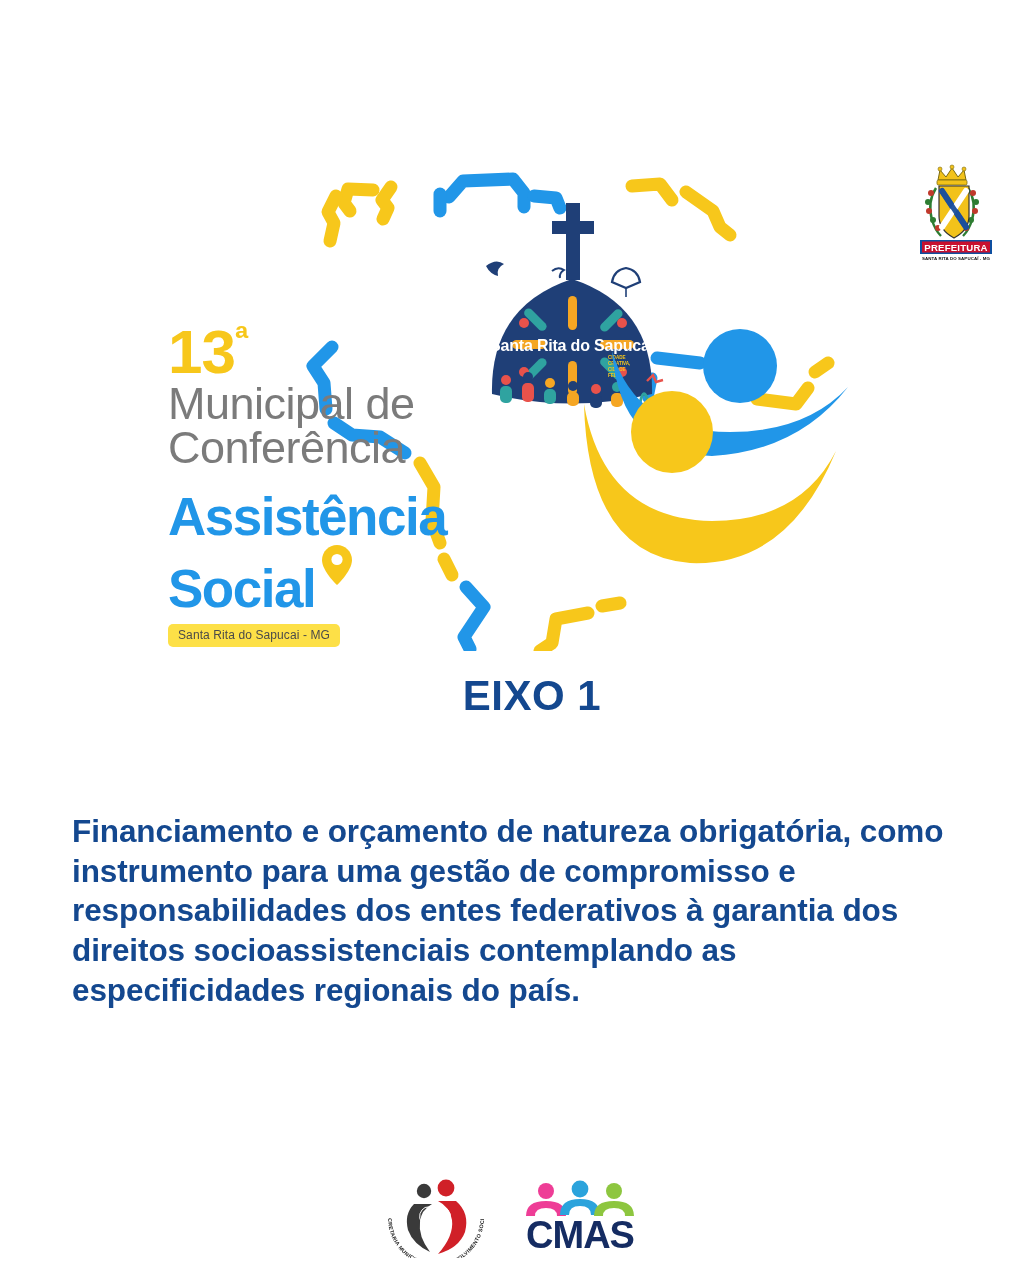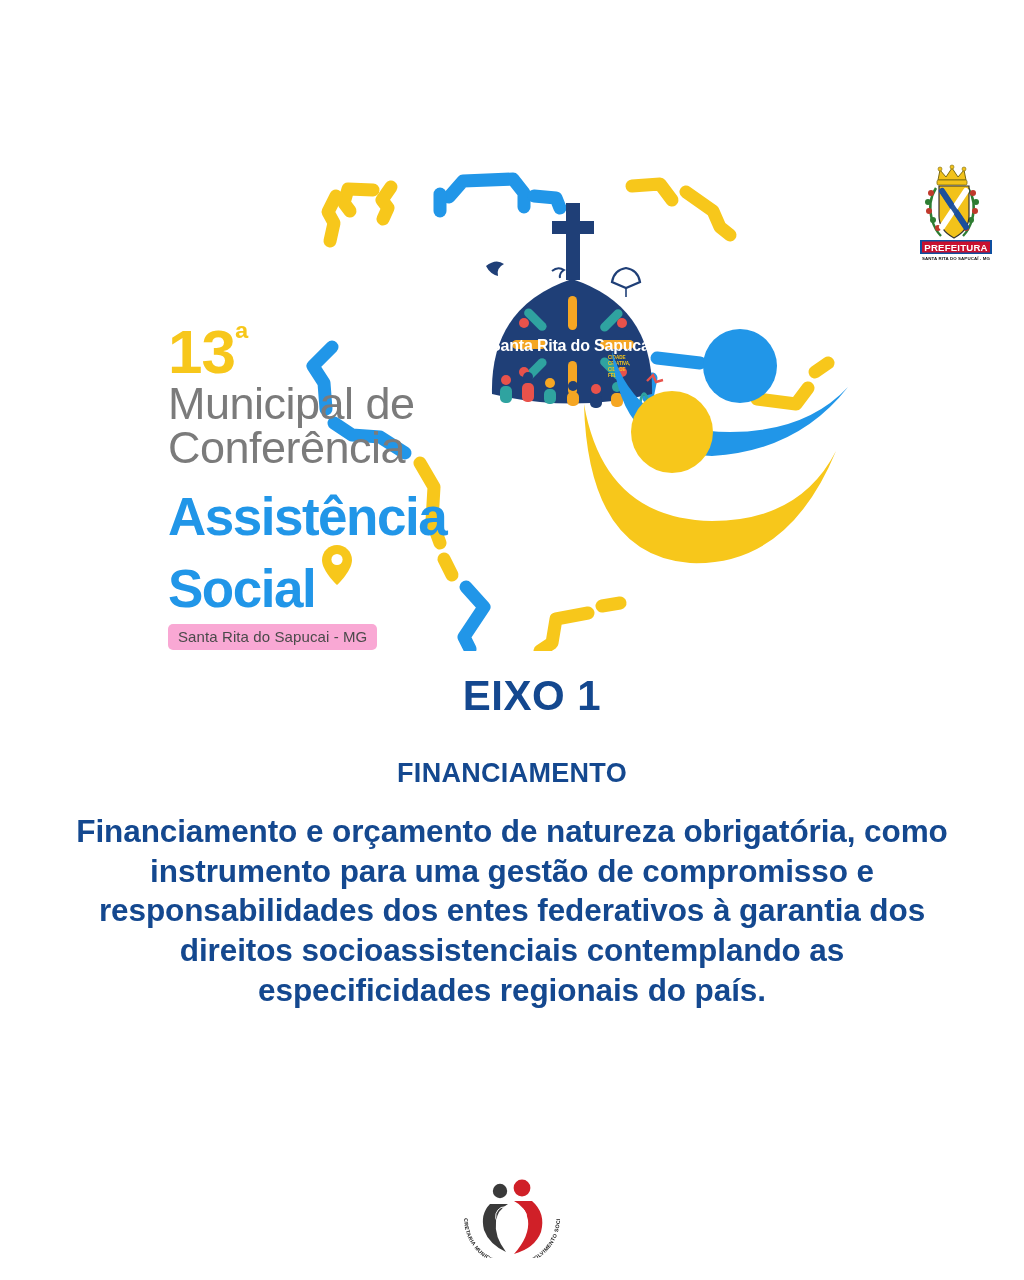--- a/index.html
+++ b/index.html
@@ -44,42 +44,41 @@
     line-height:0.99; letter-spacing:-0.5px;
   }
   .l-assist{
     font-size:53px; color:#2196E8; font-weight:700;
     line-height:0.98; letter-spacing:-1.5px;margin-top:20px;
   }
   .l-social-row{ display:flex; align-items:flex-start; }
   .pin{ margin-left:6px; margin-bottom:10px; }
   .l-city{
     display:inline-block; margin-top:9px;
-    background:#f9a8d4; color:#4a4a4a;
-    font-size:15px; padding:4px 10px 5px 10px;
+    background:#fde047; color:#4a4a4a;
+    font-size:12px; padding:4px 10px 5px 10px;
     border-radius:5px; letter-spacing:0.1px;
   }
 
   
   #eixo{
     position:absolute; left:16px; top:672px; width:1024px;
     text-align:center;
     font-size:42px; font-weight:700; color:#14488F;
     letter-spacing:0.5px;
     padding-left:8px;
   }
   #subtitle{
     position:absolute; left:0; top:758px; width:1024px;
     text-align:center;
     font-size:27px; font-weight:700; color:#14488F;
     letter-spacing:0.3px;
   }
   #paragraph{
     position:absolute; left:72px; top:812px; width:880px;
-    text-align:center;
     font-size:31.5px; font-weight:700; color:#14488F;
     line-height:1.26; letter-spacing:-0.1px;
   }
 
   
   #footer{
     position:absolute; left:0; top:1168px;
     width:1024px; height:96px;
     display:flex; justify-content:center; align-items:center; gap:24px;
   }
@@ -239,21 +238,20 @@
         <svg width="32" height="44" viewBox="0 0 32 44" xmlns="http://www.w3.org/2000/svg">
           <path d="M16 2 C7.7 2 1 8.7 1 17 C1 28 16 42 16 42 C16 42 31 28 31 17 C31 8.7 24.3 2 16 2 Z" fill="#F7C71B"></path>
           <circle cx="16" cy="16.5" r="5.6" fill="#ffffff"></circle>
         </svg>
       </span>
     </div>
     <div class="l-city">Santa Rita do Sapucai - MG</div>
   </div>
 
   <div id="eixo">EIXO 1</div>
-  <div id="subtitle">FINANCIAMENTO</div>
   <div id="paragraph">Financiamento e orçamento de natureza obrigatória, como instrumento para uma gestão de compromisso e responsabilidades dos entes federativos à garantia dos direitos socioassistenciais contemplando as especificidades regionais do país.</div>
 
   <div id="footer">
 
     <div id="smds-logo">
       <svg viewBox="0 0 112 84" xmlns="http://www.w3.org/2000/svg">
         <defs>
           <path id="arcpath" d="M 8 44 A 48 48 0 0 0 104 44" fill="none"></path>
         </defs>
 
@@ -263,15 +261,29 @@
         <circle cx="66" cy="14" r="8.4" fill="#D02028"></circle>
         <path d="M76 27 Q90 39 85 58 Q79 74 58 80 Q74 62 72 46 Q70 33 58 27 Z" fill="#D02028"></path>
 
         <path d="M55 38 Q48 29 42 36 Q36 43 45 54 L55 66 L65 54 Q74 43 68 36 Q62 29 55 38 Z" fill="none" stroke="#ffffff" stroke-width="1"></path>
         <text font-family="Liberation Sans, sans-serif" font-size="5.3" font-weight="700" fill="#1a1a1a" letter-spacing="0.35">
           <textPath href="#arcpath" startOffset="50%" text-anchor="middle">SECRETARIA MUNICIPAL DE DESENVOLVIMENTO SOCIAL</textPath>
         </text>
       </svg>
     </div>
 
+    <div id="cmas-logo">
+      <svg viewBox="0 0 128 76" xmlns="http://www.w3.org/2000/svg">
+
+        <circle cx="30" cy="13" r="8" fill="#EE3D96"></circle>
+        <path d="M10 38 Q10 23 30 23 Q50 23 50 38 L41 38 Q41 30 30 30 Q19 30 19 38 Z" fill="#EE3D96"></path>
+
+        <circle cx="64" cy="11" r="8.4" fill="#2BA3DC"></circle>
+        <path d="M44 37 Q44 21 64 21 Q84 21 84 37 L75 37 Q75 28 64 28 Q53 28 53 37 Z" fill="#2BA3DC"></path>
+
+        <circle cx="98" cy="13" r="8" fill="#8DC63F"></circle>
+        <path d="M78 38 Q78 23 98 23 Q118 23 118 38 L109 38 Q109 30 98 30 Q87 30 87 38 Z" fill="#8DC63F"></path>
+        <text x="64" y="70" text-anchor="middle" font-family="Liberation Sans, sans-serif" font-size="38" font-weight="700" fill="#152C62" letter-spacing="-1">CMAS</text>
+      </svg>
+    </div>
 
   </div>
 </div>
 
 </body></html>

